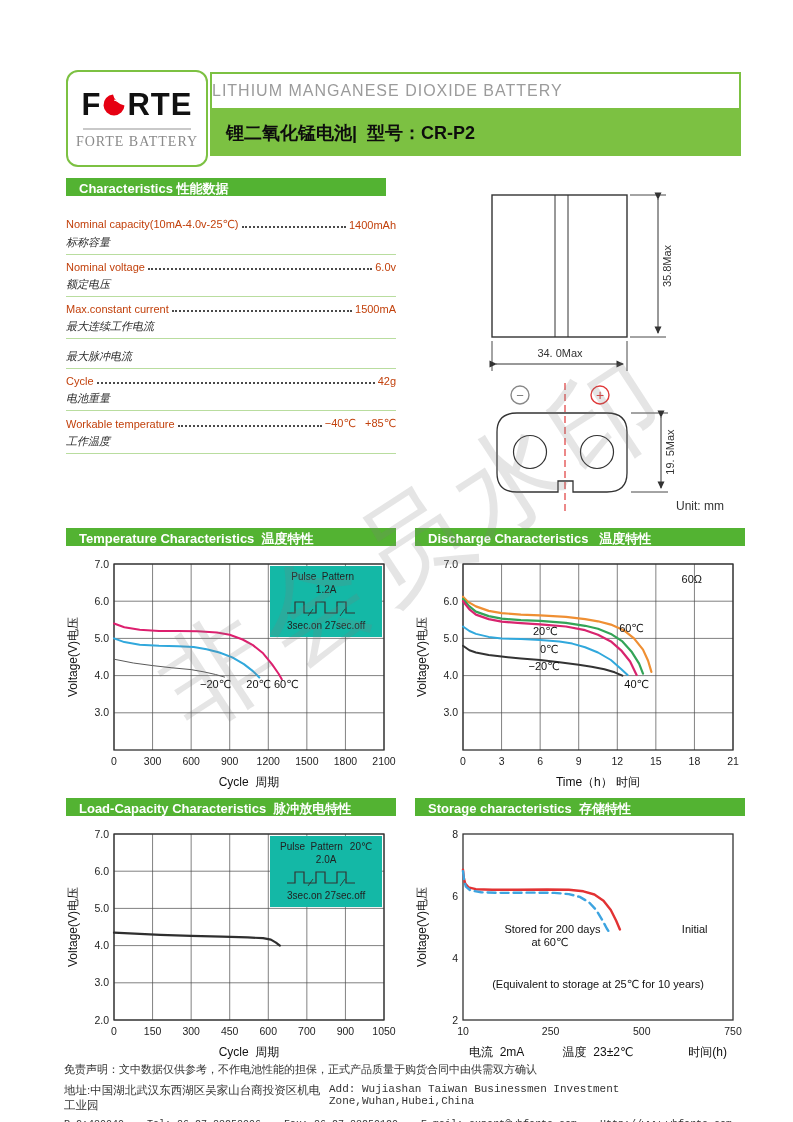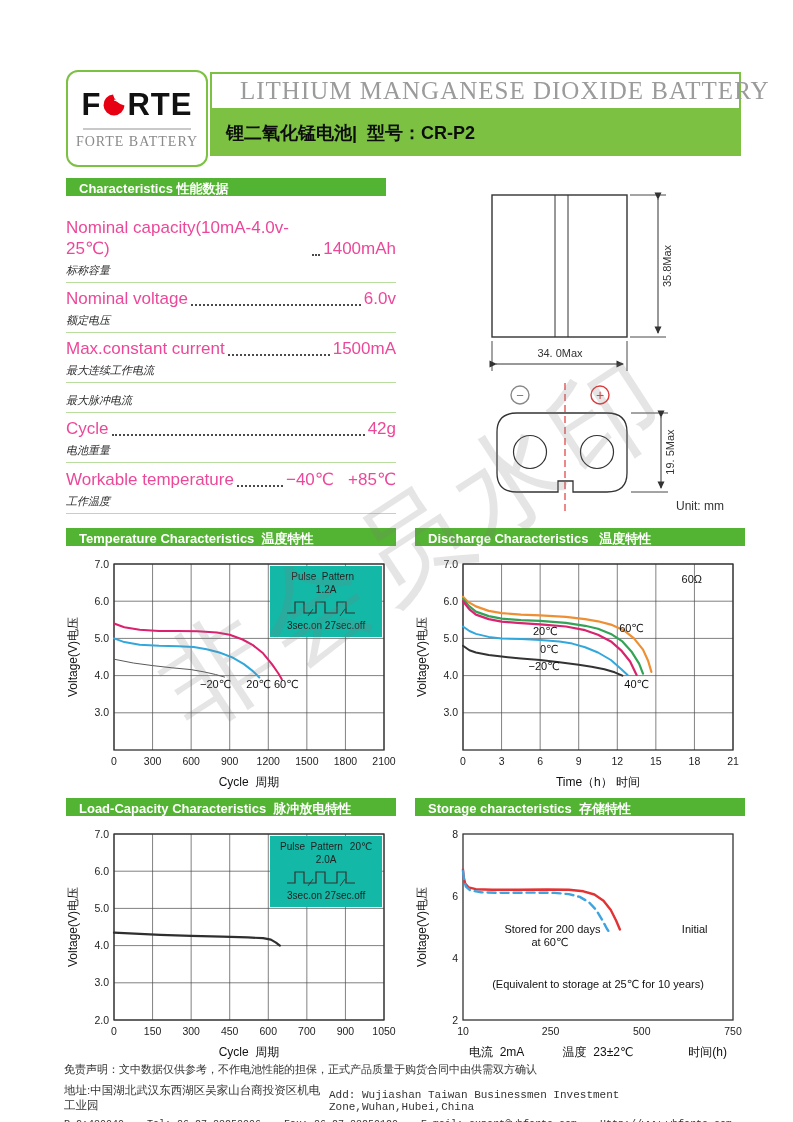--- a/index.html
+++ b/index.html
@@ -7,32 +7,32 @@
         font-family:"Liberation Sans","DejaVu Sans",sans-serif;color:#222;}
   
   .logo-box{position:absolute;left:66px;top:70px;width:138px;height:93px;
             border:2px solid var(--accent);border-radius:12px;background:#fff;
             display:flex;flex-direction:column;align-items:center;justify-content:center;}
   .logo-line1{display:flex;align-items:center;font-weight:bold;font-size:31px;letter-spacing:1px;color:#111;}
   .logo-divider{width:108px;border-top:2px solid #c9c9c9;margin:5px 0 4px;}
   .logo-sub{font-family:"Liberation Serif","DejaVu Serif",serif;font-size:14px;color:#8a8a8a;letter-spacing:1px;}
   .hdr-right{position:absolute;left:210px;top:72px;width:531px;}
   .title-en{height:34px;line-height:34px;background:#fff;border:2px solid var(--accent);
-            font-family:Liberation Serif, serif;font-size:25px;color:#9b9b9b;
-            letter-spacing:1px;padding-left:28px;white-space:pre;}
+            font-family:Liberation Sans, sans-serif;font-size:16px;color:#9b9b9b;
+            letter-spacing:1px;white-space:pre;}
   .title-cn{height:46px;line-height:46px;background:var(--accent);color:#0d0d0d;
             font-size:18px;font-weight:bold;padding-left:16px;white-space:pre;}
   
   .sec-bar{background:var(--section);color:#fff;font-weight:bold;font-size:13px;
            height:18px;line-height:22px;padding-left:13px;white-space:pre;}
   .char-bar{position:absolute;left:66px;top:178px;width:307px;}
   
   .spec-list{position:absolute;left:66px;top:212px;width:330px;}
   .spec-row{padding:6px 0 4px;border-bottom:1px solid var(--divider);}
-  .spec-line1{display:flex;align-items:flex-end;font-size:17px;color:#ec4899;}
+  .spec-line1{display:flex;align-items:flex-end;font-size:11px;color:#c2410c;}
   .leader{flex:1 1 auto;min-width:8px;border-bottom:2px dotted #4a4a4a;margin:0 3px;transform:translateY(-3px);}
   .spec-value{white-space:pre;}
   .spec-cn{font-size:11px;color:#2a2a2a;margin-top:4px;font-style:italic;}
   
   .batt-svg{position:absolute;left:450px;top:185px;}
   .dim-text{font-size:11px;fill:#333;font-family:"Liberation Sans",sans-serif;}
   .unit-text{font-size:12px;fill:#333;}
   
   .panel{position:absolute;width:330px;}
   .p1{left:66px;top:528px;} .p2{left:415px;top:528px;}
@@ -48,21 +48,21 @@
              overflow:hidden;line-height:1.2;z-index:3;}
   .pp-line1{display:flex;gap:7px;white-space:pre;}
   
   .watermark{position:absolute;left:55px;top:470px;width:720px;text-align:center;
              font-size:108px;letter-spacing:8px;color:rgba(125,125,125,0.20);
              transform:rotate(-33deg);z-index:40;pointer-events:none;
              font-family:"DejaVu Sans",sans-serif;}
   
   .footer{position:absolute;left:64px;top:1062px;width:668px;color:#333;}
   .f-disclaimer{font-size:11px;}
-  .f-addr{display:flex;justify-content:space-between;align-items:flex-end;margin-top:6px;}
+  .f-addr{display:flex;justify-content:space-between;align-items:flex-start;margin-top:6px;}
   .f-addr-cn{font-size:11.5px;}
   .f-addr-en{font-family:"Liberation Mono","DejaVu Sans Mono",monospace;font-size:11px;}
   .f-contact{display:flex;justify-content:space-between;margin-top:6px;
              font-family:"Liberation Mono","DejaVu Sans Mono",monospace;font-size:10px;}
 </style>
 </head>
 <body>
 
 <div class="page" style="--accent: #7cc142; --section: #53b332; --divider: #b9dd9f;">
 

